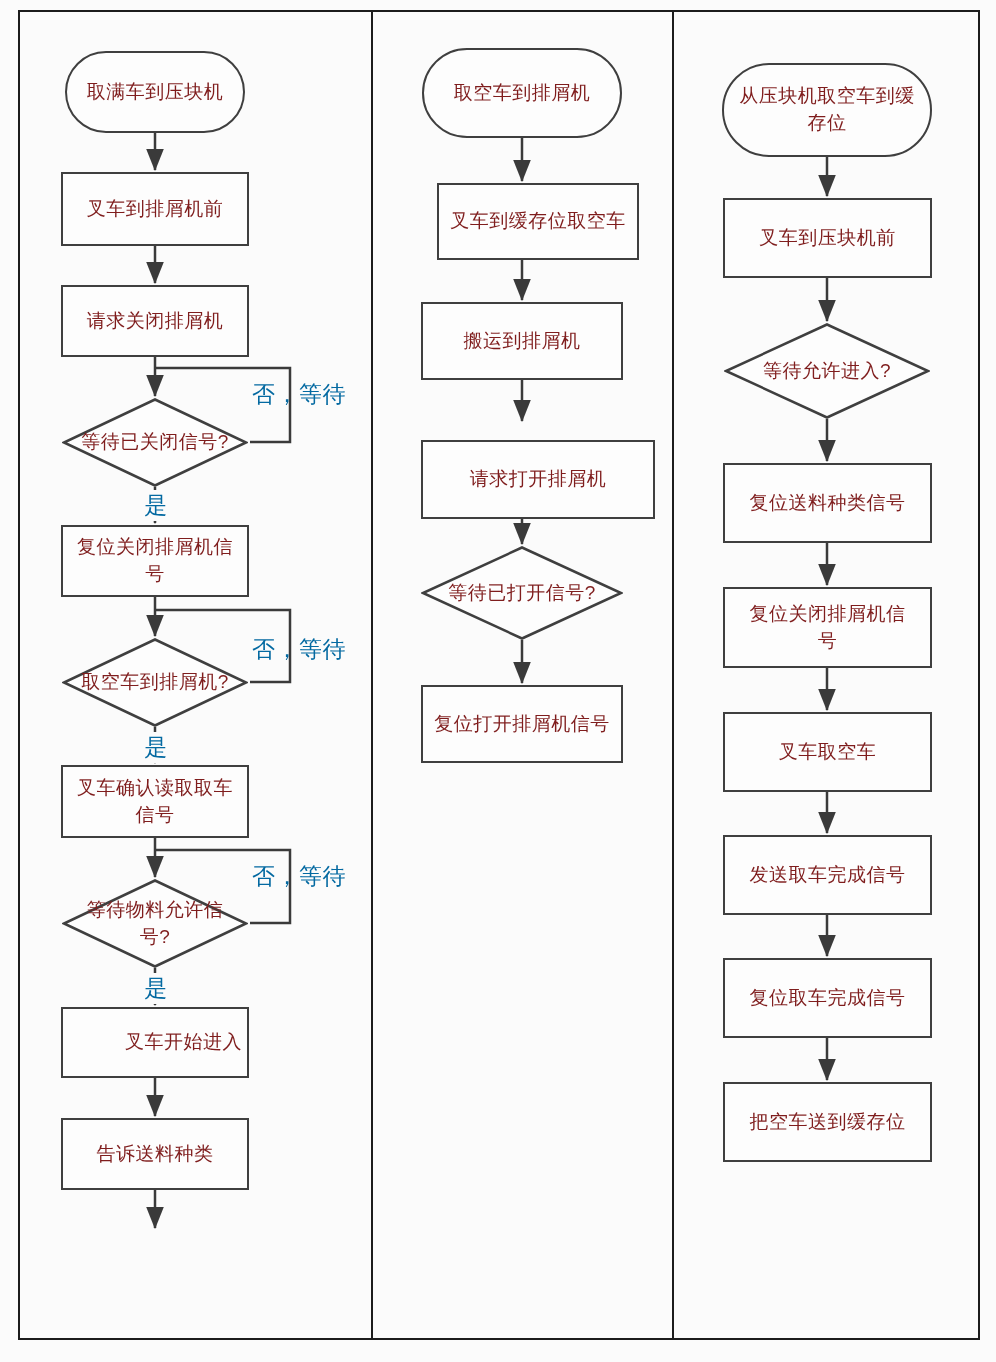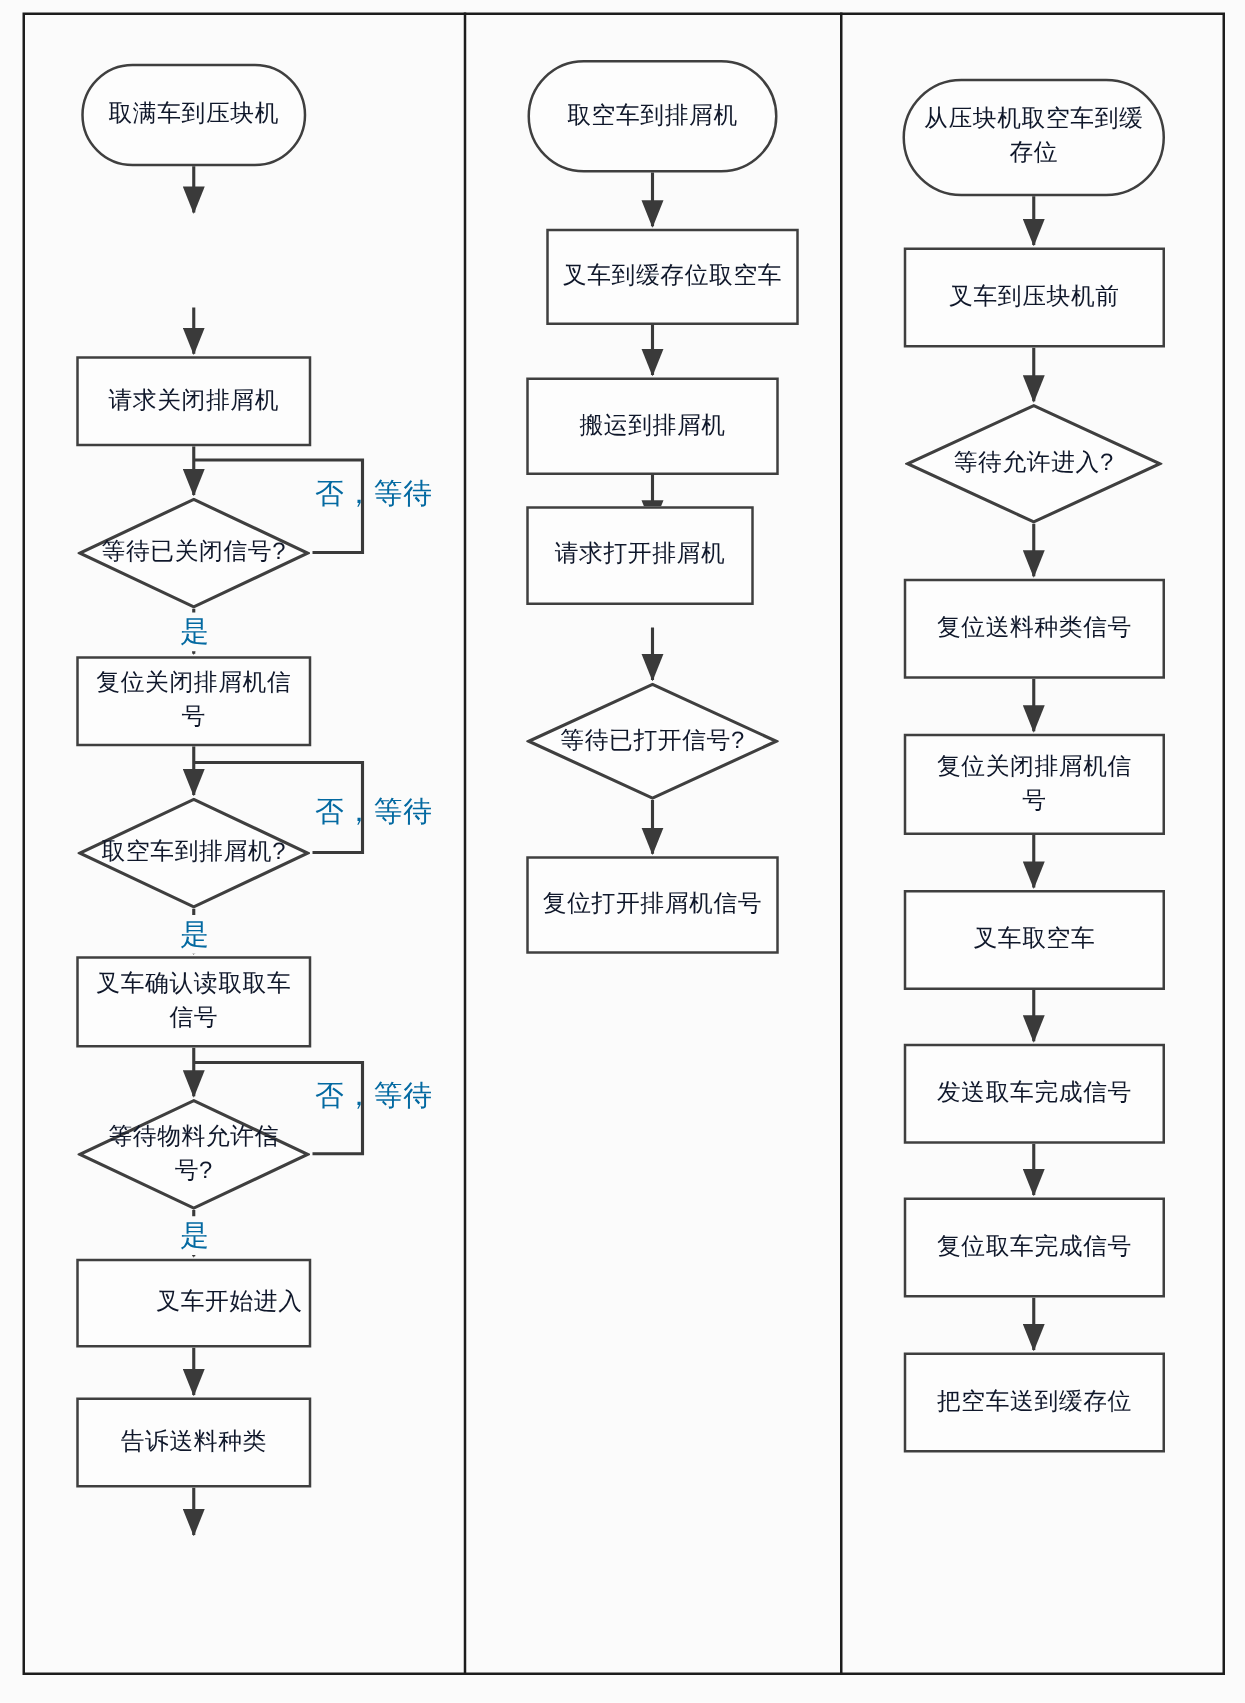--- a/index.html
+++ b/index.html
@@ -16,21 +16,21 @@
     position:absolute; top:10px; height:1330px; width:2px; background:#1c1c1c;
   }
   .divider.d1 { left:371px; }
   .divider.d2 { left:672px; }
 
   svg.connectors { position:absolute; left:0; top:0; z-index:1; }
 
   .node {
     position:absolute; z-index:2; box-sizing:border-box;
     display:flex; align-items:center; justify-content:center;
-    text-align:center; font-size:19px; line-height:1.42; color:#0f172a;
+    text-align:center; font-size:19px; line-height:1.42; color:#7f1d1d;
     letter-spacing:0.5px;
   }
   .process   { background:#fdfdfd; border:2.5px solid #3f3f3f; padding:0 5px; }
   .terminator{ background:#fdfdfd; border:2.5px solid #3f3f3f; }
   .decision  { background:transparent; border:none; padding:0; }
   .decision svg { position:absolute; left:0; top:0; }
   .decision .dlabel { position:relative; z-index:1; padding:0 18px; }
 
   .edge-label {
     position:absolute; z-index:3; font-size:23px; color:#0369a1;
@@ -86,20 +86,23 @@
       <line x1="827" y1="792" x2="827" y2="833" marker-end="url(#arrow)"></line>
       <line x1="827" y1="915" x2="827" y2="956" marker-end="url(#arrow)"></line>
       <line x1="827" y1="1038" x2="827" y2="1080" marker-end="url(#arrow)"></line>
     </g>
   </svg>
 
   <div class="node terminator" style="left:65px;top:51px;width:180px;height:82px;border-radius:41px;">
     <span>取满车到压块机</span>
   </div>
 
+  <div class="node process" style="left:61px;top:172px;width:188px;height:74px;">
+    <span>叉车到排屑机前</span>
+  </div>
 
   <div class="node process" style="left:61px;top:285px;width:188px;height:72px;">
     <span>请求关闭排屑机</span>
   </div>
 
   <div class="node decision" style="left:62px;top:398px;width:186px;height:89px;">
     <svg width="186" height="89">
       <polygon points="93,1.5 184,44.5 93,87.5 2,44.5" fill="#fdfdfd" stroke="#3f3f3f" stroke-width="2.5"></polygon>
     </svg>
     <span class="dlabel">等待已关闭信号?</span>
@@ -148,21 +151,21 @@
   </div>
 
   <div class="node process" style="left:421px;top:183px;width:202px;height:77px;margin-left:16px;">
     <span>叉车到缓存位取空车</span>
   </div>
 
   <div class="node process" style="left:421px;top:302px;width:202px;height:78px;">
     <span>搬运到排屑机</span>
   </div>
 
-  <div class="node process" style="left:421px;top:405px;width:182px;height:79px;">
+  <div class="node process" style="left:421px;top:440px;width:234px;height:79px;">
     <span>请求打开排屑机</span>
   </div>
 
   <div class="node decision" style="left:421px;top:546px;width:202px;height:94px;">
     <svg width="202" height="94">
       <polygon points="101,1.5 200,47 101,92.5 2,47" fill="#fdfdfd" stroke="#3f3f3f" stroke-width="2.5"></polygon>
     </svg>
     <span class="dlabel">等待已打开信号?</span>
   </div>
 

